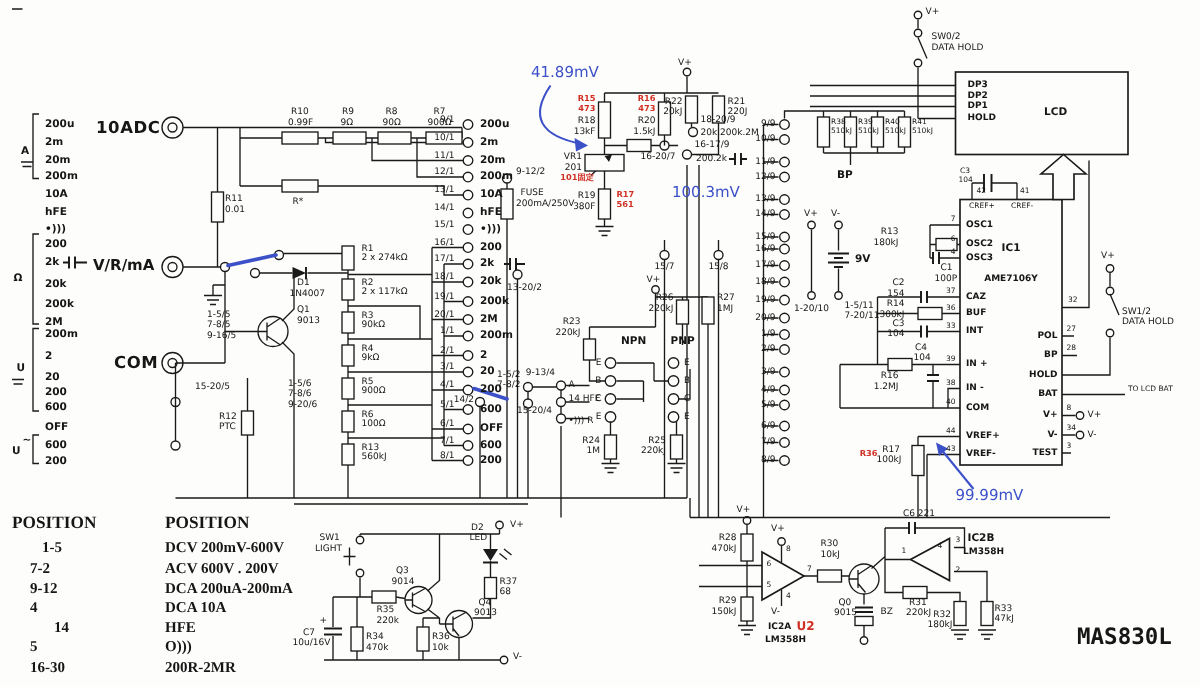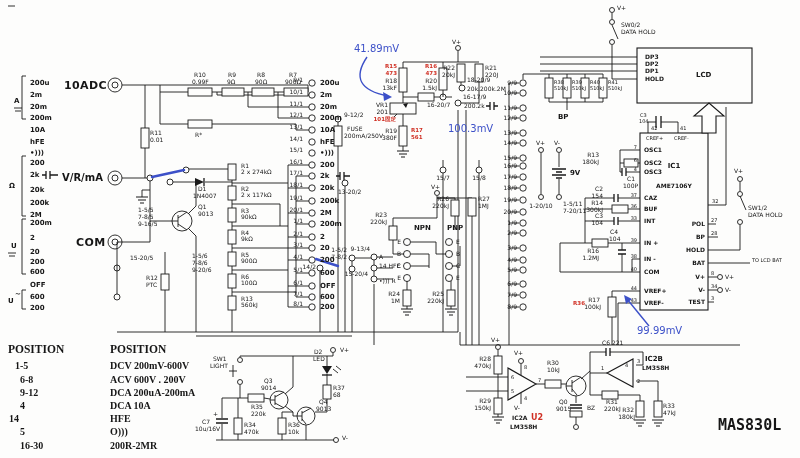--- a/index.html
+++ b/index.html
@@ -645,29 +645,29 @@
       <div class="lbl" style="left: 244px; top: 425px;">R34</div>
       <div class="lbl" style="left: 244px; top: 432px;">470k</div>
       <div class="lbl" style="left: 288px; top: 425px;">R36</div>
       <div class="lbl" style="left: 288px; top: 432px;">10k</div>
       <div class="lbl" style="left: 342px; top: 438px;">V-</div>
     </div>
 
 <div>
   <span class="lbl serh" style="left:8px;top:350px">POSITION</span>
   <span class="lbl serh" style="left:110px;top:350px">POSITION</span>
-  <span class="lbl ser" style="left:15px;top:366px">1-5</span>
+  <span class="lbl ser" style="left:28px;top:366px">1-5</span>
   <span class="lbl ser" style="left:110px;top:366px">DCV 200mV-600V</span>
-  <span class="lbl ser" style="left:20px;top:380px">6-8</span>
+  <span class="lbl ser" style="left:20px;top:380px">7-2</span>
   <span class="lbl ser" style="left:110px;top:380px">ACV 600V . 200V</span>
   <span class="lbl ser" style="left:20px;top:393px">9-12</span>
   <span class="lbl ser" style="left:110px;top:393px">DCA 200uA-200mA</span>
   <span class="lbl ser" style="left:20px;top:406px">4</span>
   <span class="lbl ser" style="left:110px;top:406px">DCA 10A</span>
-  <span class="lbl ser" style="left:9px;top:419px">14</span>
+  <span class="lbl ser" style="left:36px;top:419px">14</span>
   <span class="lbl ser" style="left:110px;top:419px">HFE</span>
   <span class="lbl ser" style="left:20px;top:432px">5</span>
   <span class="lbl ser" style="left:110px;top:432px">O)))</span>
   <span class="lbl ser" style="left:20px;top:446px">16-30</span>
   <span class="lbl ser" style="left:110px;top:446px">200R-2MR</span>
 </div>
 
 <div class="lbl model" style="left:718px;top:425px">MAS830L</div>
 
 </div>

